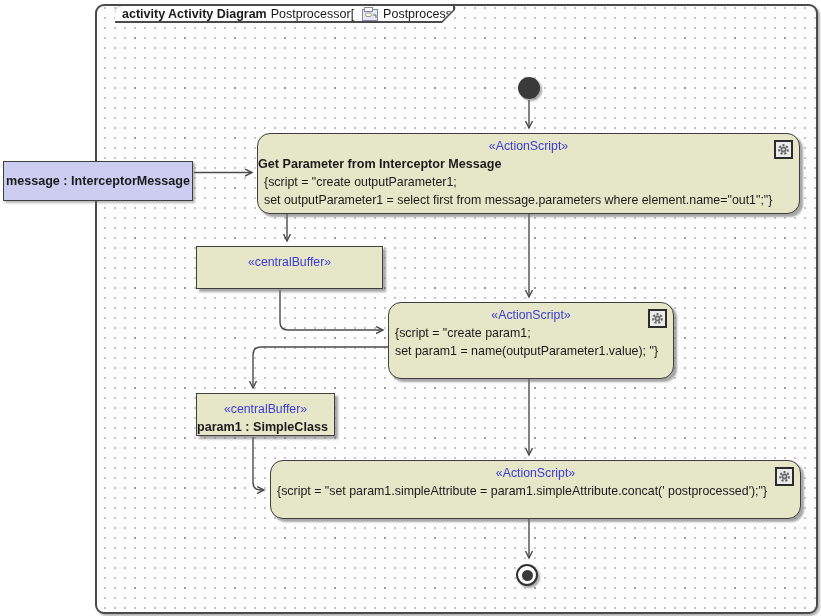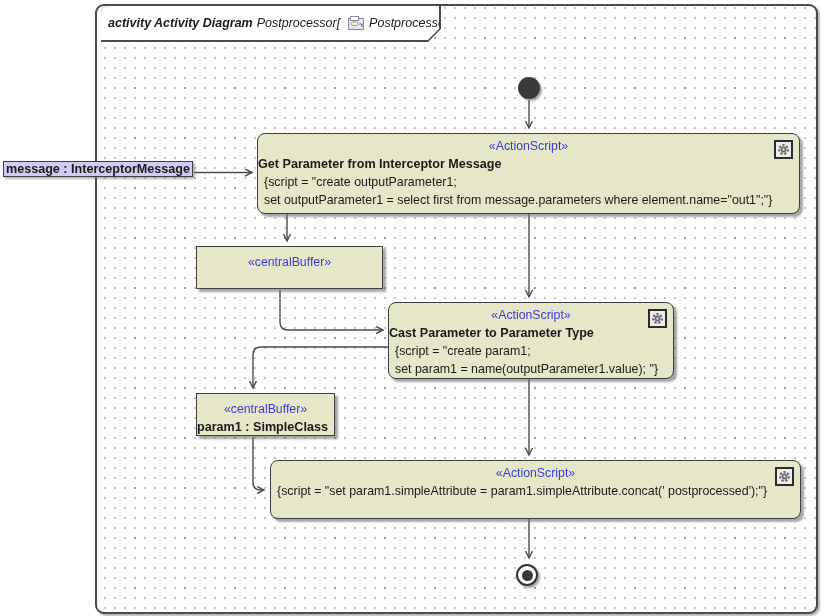--- a/index.html
+++ b/index.html
@@ -12,59 +12,58 @@
     position:absolute;left:95px;top:4px;width:719px;height:606px;
     border:2px solid #4a4a4a;border-radius:9px;background:#fdfdfd;
     box-shadow:2px 2px 2px rgba(120,120,120,.55);
     background-image:
       radial-gradient(circle,#9b9b9b 1.1px,transparent 1.3px),
       radial-gradient(circle,#c4c4c4 0.9px,transparent 1.05px);
     background-size:50px 50px,10px 10px;
     background-position:13px 7px,3px 7px;
   }
   .frame-label{
-    position:absolute;left:4px;top:0;width:340px;height:36px;
+    position:absolute;left:18px;top:0;width:340px;height:17px;
     background:#4a4a4a;
     clip-path:polygon(0 0,100% 0,100% calc(100% - 13px),calc(100% - 13px) 100%,0 100%);
     border-top-left-radius:7px;
-    font-style:italic;
   }
   .frame-label-inner{
     position:absolute;left:0;top:0;right:1.6px;bottom:1.6px;
     background:#ffffff;
     clip-path:polygon(0 0,100% 0,100% calc(100% - 12px),calc(100% - 12px) 100%,0 100%);
     border-top-left-radius:7px;
     display:flex;align-items:center;padding-left:7px;box-sizing:border-box;
     font-size:12.5px;white-space:nowrap;
   }
   .frame-label-inner b{font-weight:bold;}
   .ftxt{margin-right:4px;}
   .diagram-icon{display:inline-block;width:17px;height:14px;margin:0 4px;position:relative;top:0px;}
   
   svg.edges{position:absolute;left:0;top:0;pointer-events:none;}
   
   .action{
-    position:absolute;background:#e6e6c8;border:1.6px solid #3f3f3f;border-radius:8px;
+    position:absolute;background:#e6e6c8;border:1.6px solid #3f3f3f;border-radius:13px;
     box-shadow:3px 3px 2px rgba(110,110,110,.6);
     box-sizing:border-box;padding-top:4px;
   }
   .stereo{color:#3b3bd6;font-size:12.3px;text-align:center;line-height:17px;white-space:nowrap;}
   .ntitle{font-weight:bold;font-size:12.6px;text-align:left;line-height:18px;white-space:nowrap;}
   .nscript{font-size:12.4px;line-height:18px;padding-left:6px;white-space:nowrap;}
   .gear{
     position:absolute;top:6px;right:6px;width:19px;height:19px;background:#ececec;
     border:2px solid #2c2c2c;box-sizing:border-box;display:flex;align-items:center;justify-content:center;
   }
   .buffer{
     position:absolute;background:#e6e6c8;border:1.6px solid #3f3f3f;
     box-shadow:3px 3px 2px rgba(110,110,110,.6);
     box-sizing:border-box;padding-top:7px;
   }
   .msgbox{
-    position:absolute;left:3px;top:161px;width:190px;height:16px;
+    position:absolute;left:3px;top:161px;width:190px;height:40px;
     background:#cdcdf2;border:1.6px solid #3f3f3f;box-sizing:border-box;
     box-shadow:2px 2px 2px rgba(110,110,110,.5);
     display:flex;align-items:center;justify-content:center;
     font-weight:bold;font-size:12.6px;white-space:nowrap;
   }
   .initial-node{
     position:absolute;left:518px;top:77px;width:22px;height:22px;border-radius:50%;
     background:#3a3a3a;box-shadow:2px 2px 2px rgba(110,110,110,.6);
   }
   .final-node{
@@ -136,21 +135,20 @@
       </svg>
     </span>
   </div>
 
   <div class="buffer" style="left:196px;top:246px;width:187px;height:43px;">
     <div class="stereo">«centralBuffer»</div>
   </div>
 
   <div class="action" style="left:388px;top:302px;width:286px;height:77px;">
     <div class="stereo">«ActionScript»</div>
-    <div class="ntitle">Cast Parameter to Parameter Type</div>
     <div class="nscript">{script = "create param1;</div>
     <div class="nscript">set param1 = name(outputParameter1.value); "}</div>
     <span class="gear">
       <svg width="13" height="13" viewBox="0 0 16 16">
         <circle cx="8" cy="8" r="5.4" fill="none" stroke="#666" stroke-width="2.6" stroke-dasharray="2.6 2.1"></circle>
         <circle cx="8" cy="8" r="3.6" fill="#6a6a6a"></circle>
         <circle cx="8" cy="8" r="1.5" fill="#d8d8d8"></circle>
       </svg>
     </span>
   </div>

